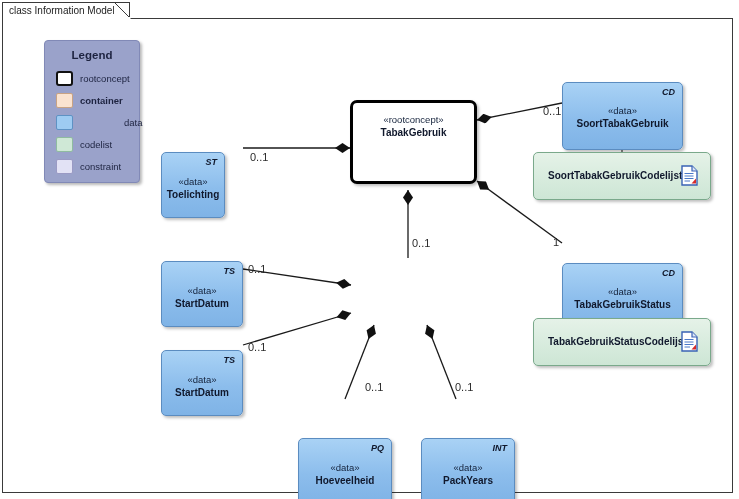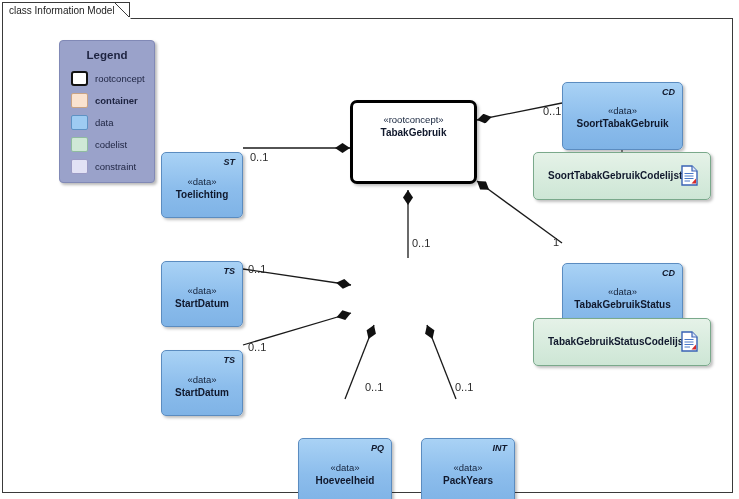--- a/index.html
+++ b/index.html
@@ -36,21 +36,21 @@
   }
   .tab-corner{
     position:absolute;left:114px;top:2px;
     width:17px;height:17px;
     overflow:hidden;z-index:7;
   }
   .tab-corner svg{display:block;}
 
   
   .legend{
-    position:absolute;left:59px;top:40px;
+    position:absolute;left:44px;top:40px;
     width:94px;height:141px;
     background:#9aa2ca;
     border:1px solid #8189b6;
     border-radius:4px;
     box-shadow:2px 2px 3px rgba(0,0,0,.28);
   }
   .legend-title{
     position:absolute;top:8px;left:0;width:100%;
     text-align:center;
     font-size:11.5px;font-weight:bold;color:#1d2340;
@@ -194,40 +194,40 @@
     <div class="legend-title">Legend</div>
 
     <div class="legend-row" style="top:30px;">
       <span class="legend-swatch rootconcept"></span>
       <span class="legend-label">rootconcept</span>
     </div>
     <div class="legend-row" style="top:52px;font-weight:bold;">
       <span class="legend-swatch container"></span>
       <span class="legend-label">container</span>
     </div>
-    <div class="legend-row" style="top:74px;">
+    <div class="legend-row" style="top:74px;gap:44px;">
       <span class="legend-swatch data"></span>
       <span class="legend-label">data</span>
     </div>
     <div class="legend-row" style="top:96px;">
       <span class="legend-swatch codelist"></span>
       <span class="legend-label">codelist</span>
     </div>
     <div class="legend-row" style="top:118px;">
       <span class="legend-swatch constraint"></span>
       <span class="legend-label">constraint</span>
     </div>
   </div>
 
   <div class="node rootconcept" style="left:350px;top:100px;width:127px;height:84px;">
     <div class="stereo" style="top:11px;">«rootconcept»</div>
     <div class="nm" style="top:24px;">TabakGebruik</div>
   </div>
 
-  <div class="node data" style="left:161px;top:113px;width:82px;height:66px;">
+  <div class="node data" style="left:161px;top:113px;width:64px;height:66px;">
     <div class="tp">ST</div>
     <div class="stereo" style="top:23px;">«data»</div>
     <div class="nm" style="top:36px;">Toelichting</div>
   </div>
 
   <div class="node data" style="left:161px;top:222px;width:82px;height:66px;">
     <div class="tp">TS</div>
     <div class="stereo" style="top:23px;">«data»</div>
     <div class="nm" style="top:36px;">StartDatum</div>
   </div>

